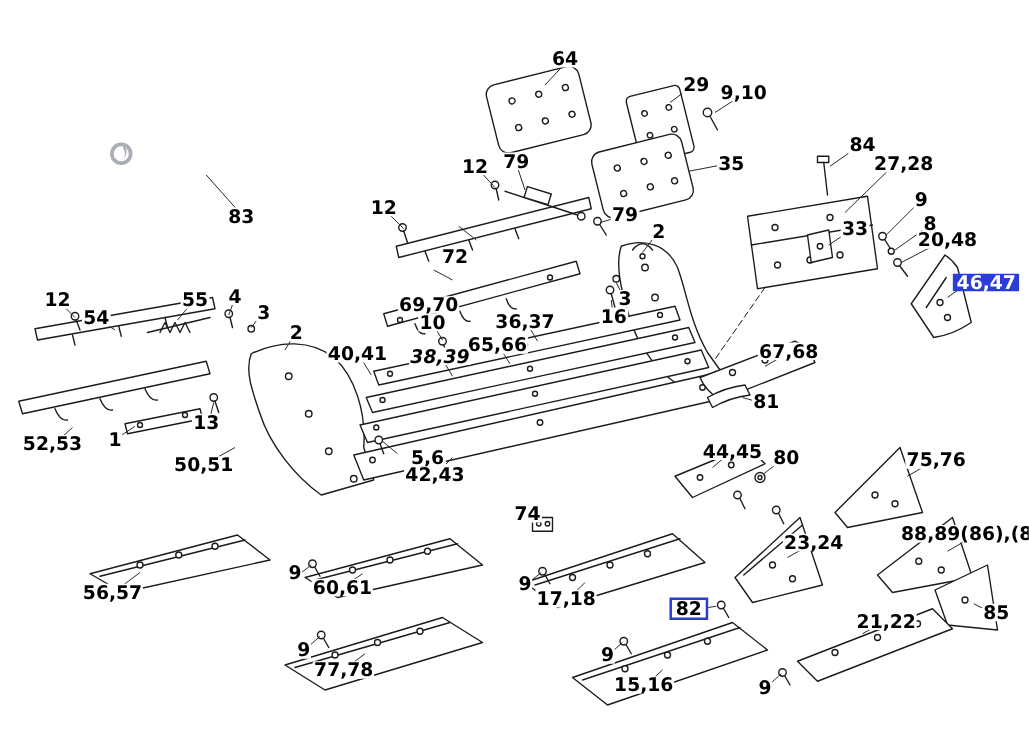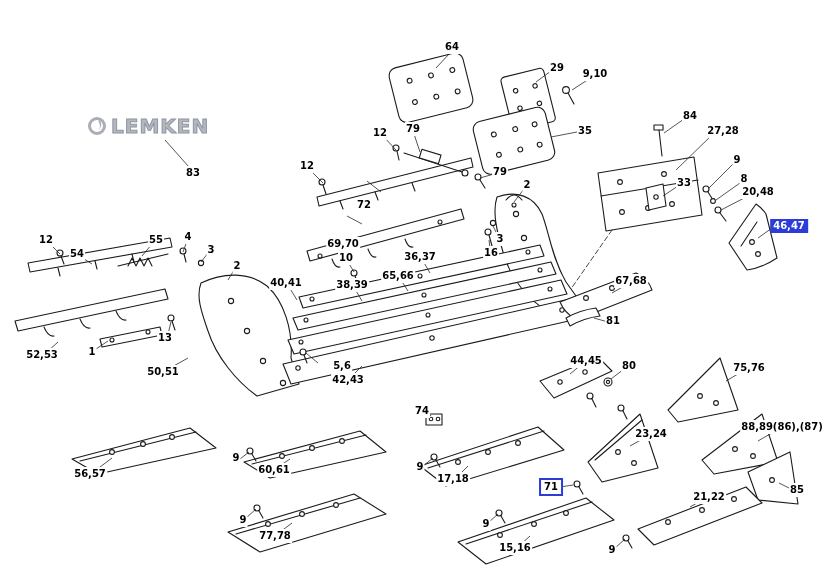--- a/index.html
+++ b/index.html
@@ -5,21 +5,21 @@
   html,body{margin:0;padding:0;}
   body{
     width:823px;height:585px;position:relative;overflow:hidden;
     background:#ffffff;font-family:"DejaVu Sans",sans-serif;
   }
   .stage{position:absolute;left:0;top:0;width:823px;height:585px;}
   svg.linework{position:absolute;left:0;top:0;}
   #label-layer{position:absolute;left:0;top:0;width:823px;height:585px;}
   .part-label{
     position:absolute;transform:translate(-50%,-50%);
-    font-weight:bold;font-size:10px;line-height:14px;color:#000;
+    font-weight:bold;font-size:15px;line-height:14px;color:#000;
     white-space:nowrap;cursor:pointer;background:#ffffff;padding:0 1px;
   }
   .part-label.highlight{background:#2b3cd8;color:#ffffff;padding:0 3px;}
   .part-label.box{border:2px solid #2b3cd8;padding:0 3px;background:#ffffff;}
   .logo{
     position:absolute;left:88px;top:114px;display:flex;align-items:center;gap:5px;
   }
   .logo-mark{
     width:18px;height:18px;border:3px solid #a9aeb7;border-radius:50%;
     box-sizing:border-box;position:relative;
@@ -408,21 +408,20 @@
       <line x1="280" y1="532" x2="292" y2="523"></line>
       <line x1="489" y1="522" x2="498" y2="514"></line>
       <line x1="520" y1="545" x2="530" y2="536"></line>
       <line x1="615" y1="548" x2="625" y2="539"></line>
       <line x1="704" y1="499" x2="690" y2="507"></line>
     </g>
   </svg>
 
   <div class="logo">
     <span class="logo-mark"></span>
-    <span class="logo-text">LEMKEN</span>
   </div>
 
   <div id="label-layer">
       <span class="part-label" style="left: 452px; top: 47px;">64</span>
       <span class="part-label" style="left: 557px; top: 68px;">29</span>
       <span class="part-label" style="left: 595px; top: 74px;">9,10</span>
       <span class="part-label" style="left: 585px; top: 131px;">35</span>
       <span class="part-label" style="left: 690px; top: 116px;">84</span>
       <span class="part-label" style="left: 723px; top: 131px;">27,28</span>
       <span class="part-label" style="left: 193px; top: 173px;">83</span>
@@ -446,38 +445,38 @@
       <span class="part-label" style="left: 211px; top: 250px;">3</span>
       <span class="part-label" style="left: 77px; top: 254px;">54</span>
       <span class="part-label" style="left: 237px; top: 266px;">2</span>
       <span class="part-label" style="left: 165px; top: 338px;">13</span>
       <span class="part-label" style="left: 92px; top: 352px;">1</span>
       <span class="part-label" style="left: 42px; top: 355px;">52,53</span>
       <span class="part-label" style="left: 163px; top: 372px;">50,51</span>
       <span class="part-label" style="left: 346px; top: 258px;">10</span>
       <span class="part-label" style="left: 420px; top: 257px;">36,37</span>
       <span class="part-label" style="left: 398px; top: 276px;">65,66</span>
-      <span class="part-label" style="left: 352px; top: 285px;">38,39</span>
+      <span class="part-label" style="left: 352px; top: 285px; font-style: italic;">38,39</span>
       <span class="part-label" style="left: 286px; top: 283px;">40,41</span>
       <span class="part-label" style="left: 322px; top: 366px; margin-left: 20px;">5,6</span>
       <span class="part-label" style="left: 348px; top: 380px;">42,43</span>
       <span class="part-label" style="left: 422px; top: 411px;">74</span>
       <span class="part-label" style="left: 631px; top: 281px;">67,68</span>
       <span class="part-label" style="left: 613px; top: 321px;">81</span>
       <span class="part-label" style="left: 586px; top: 361px;">44,45</span>
       <span class="part-label" style="left: 629px; top: 366px;">80</span>
       <span class="part-label" style="left: 749px; top: 368px;">75,76</span>
       <span class="part-label" style="left: 651px; top: 434px;">23,24</span>
       <span class="part-label" style="left: 782px; top: 427px;">88,89(86),(87)</span>
       <span class="part-label" style="left: 90px; top: 474px;">56,57</span>
       <span class="part-label" style="left: 236px; top: 458px;">9</span>
       <span class="part-label" style="left: 274px; top: 470px;">60,61</span>
       <span class="part-label" style="left: 420px; top: 467px;">9</span>
       <span class="part-label" style="left: 453px; top: 479px;">17,18</span>
-      <span class="part-label box" style="left: 551px; top: 487px;">71</span>
+      <span class="part-label box" style="left: 551px; top: 487px;">82</span>
       <span class="part-label" style="left: 797px; top: 490px;">85</span>
       <span class="part-label" style="left: 275px; top: 536px;">77,78</span>
       <span class="part-label" style="left: 243px; top: 520px;">9</span>
       <span class="part-label" style="left: 709px; top: 497px;">21,22</span>
       <span class="part-label" style="left: 486px; top: 524px;">9</span>
       <span class="part-label" style="left: 515px; top: 548px;">15,16</span>
       <span class="part-label" style="left: 612px; top: 550px;">9</span>
     </div>
 </div>
 

